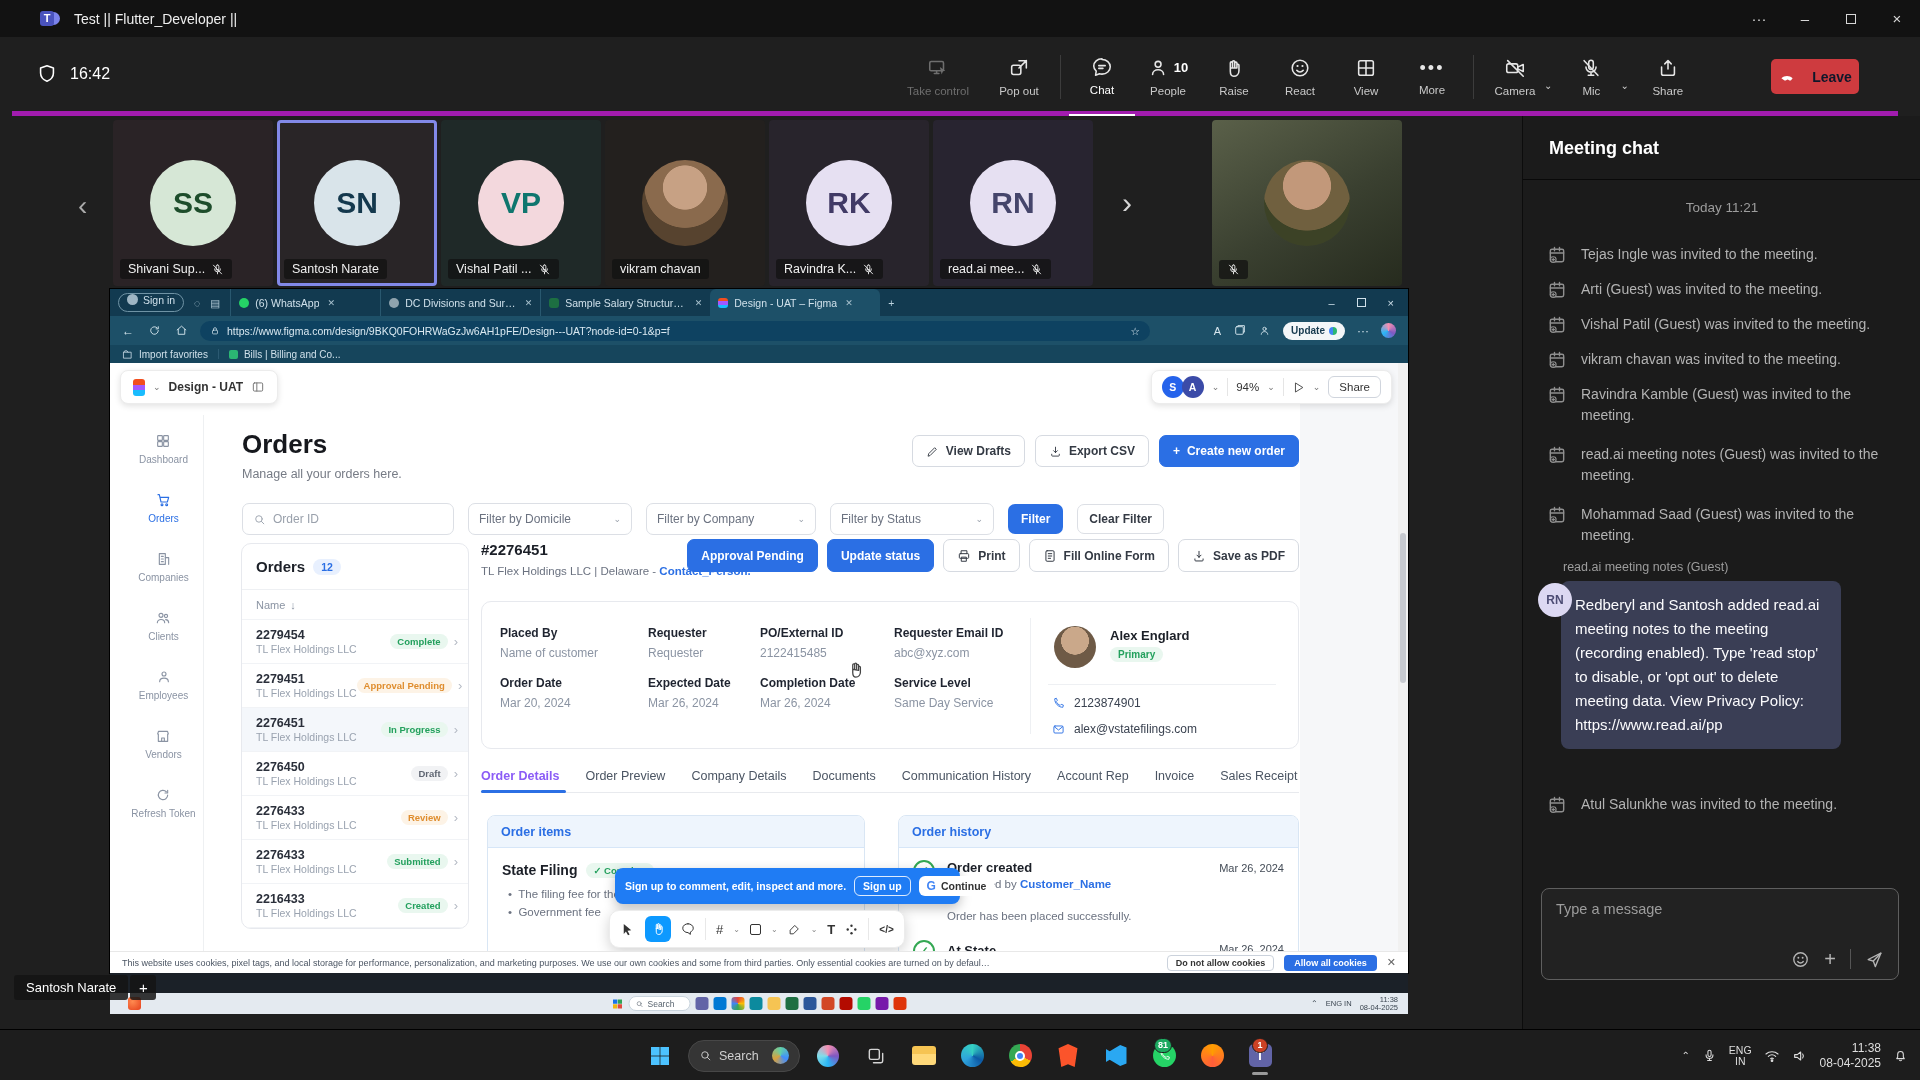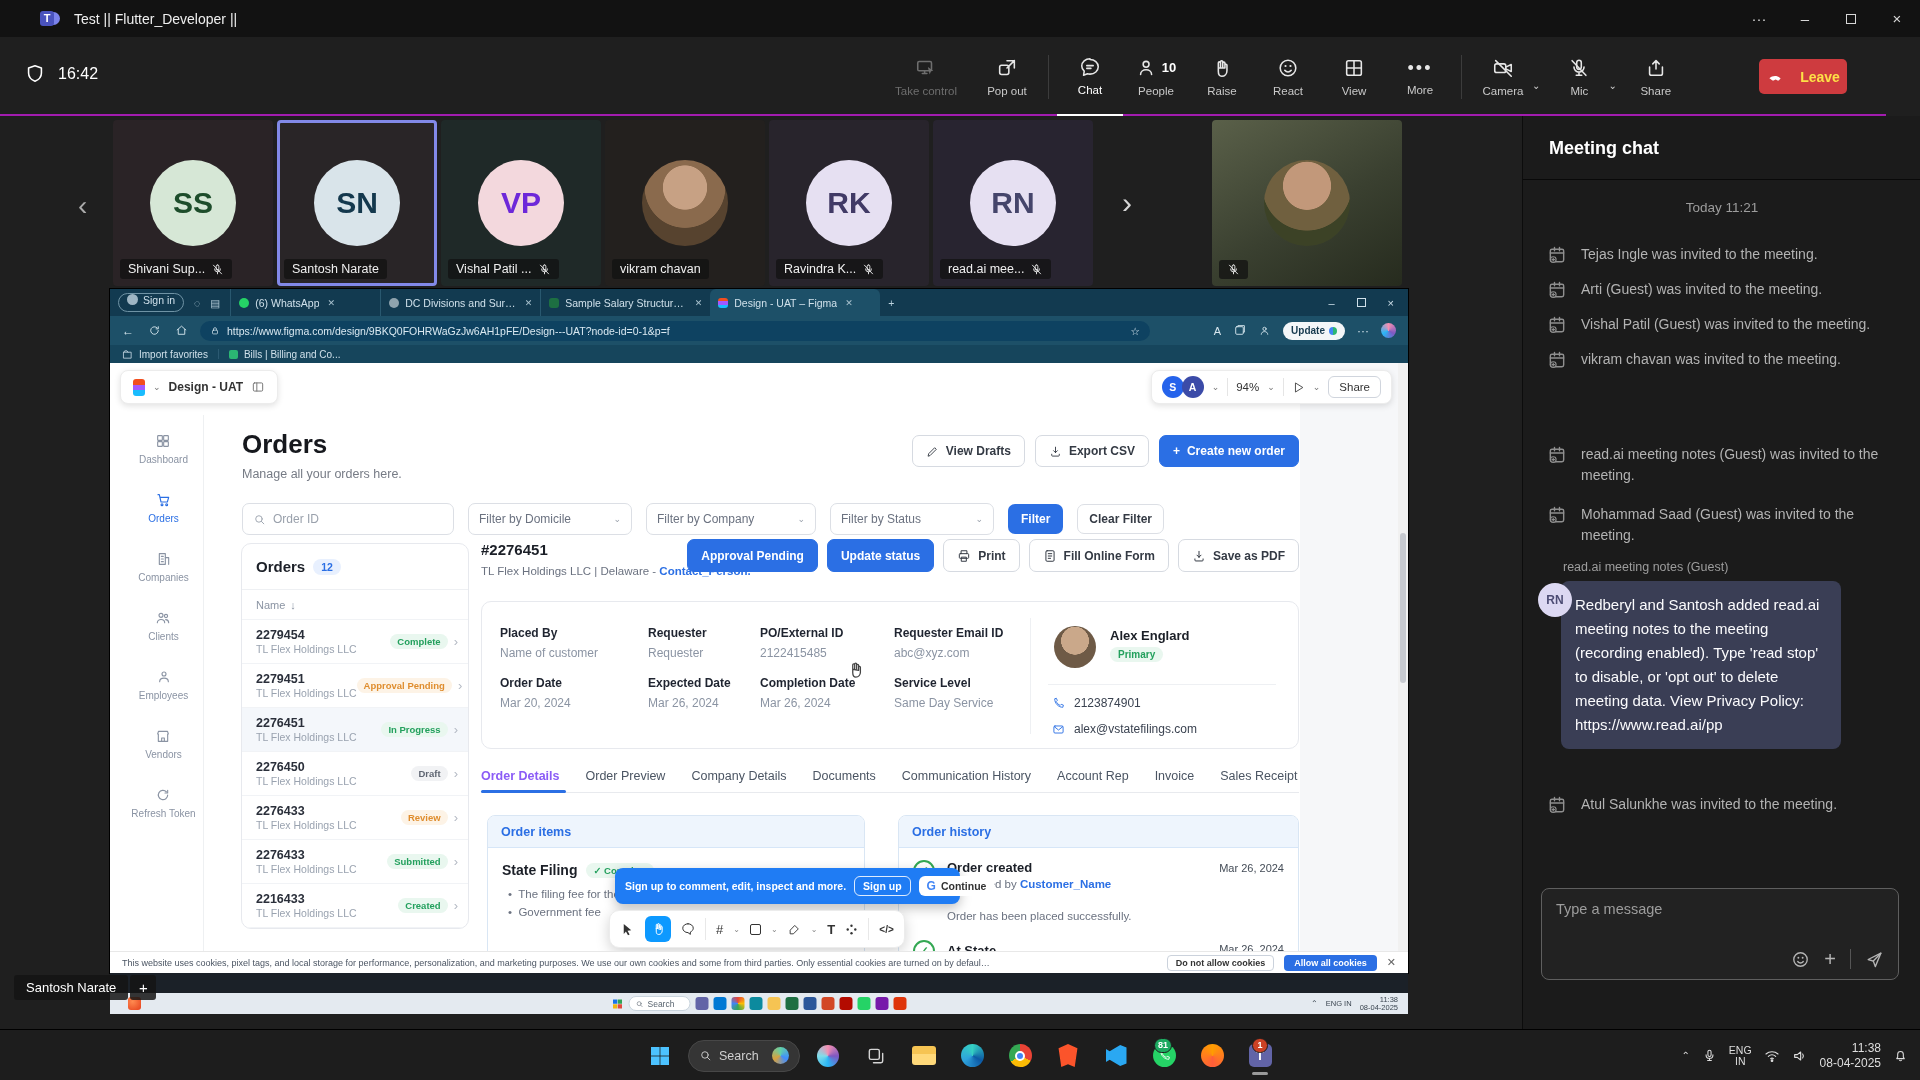--- a/index.html
+++ b/index.html
@@ -9,33 +9,33 @@
 
 .titlebar{position:absolute;top:0;left:0;width:1920px;height:37px;background:#121212;display:flex;align-items:center}
 .tlogo{width:20px;height:20px;margin-left:40px;position:relative}
 .tlogo .c1{position:absolute;right:0;top:3px;width:13px;height:13px;border-radius:50%;background:#7b83eb}
 .tlogo .c2{position:absolute;left:0;top:2px;width:14px;height:15px;border-radius:3px;background:#4a53bd;color:#fff;font-size:11px;font-weight:bold;display:flex;align-items:center;justify-content:center}
 .ttitle{margin-left:14px;font-size:14px;color:#efefef}
 .wbtns{margin-left:auto;display:flex;align-items:center;height:100%}
 .wbtn{width:46px;height:100%;display:flex;align-items:center;justify-content:center;color:#d7d7d7;font-size:15px}
 .wbtn .sq{width:10px;height:10px;border:1px solid #d7d7d7}
 
-.toolbar{position:absolute;top:37px;left:0;width:1886px;height:79px;background:#1f1f1f;border-bottom:2px solid #a21caf}
+.toolbar{position:absolute;top:37px;left:12px;width:1886px;height:79px;background:#1f1f1f;border-bottom:5px solid #a21caf}
 .clock{position:absolute;left:24px;top:26px;display:flex;align-items:center;gap:12px;color:#fff;font-size:16px}
 .tb-items{position:absolute;left:878px;top:0;height:79px;display:flex;align-items:center}
 .titem{width:66px;height:79px;display:flex;flex-direction:column;align-items:center;justify-content:center;gap:6px;color:#e6e6e6}
 .titem .lbl{font-size:11.5px;color:#c9c9c9;white-space:nowrap}
 .titem.dim,.titem.dim .lbl{color:#6e6e6e}
 .titem.wide{width:96px}
 .titem.active .lbl{color:#fff}
 .titem.active{border-bottom:2px solid #fff}
 .tdiv{width:1px;height:44px;background:#3c3c3c;margin:0 8px}
 .pcount{font-size:13px;font-weight:bold;color:#fff}
 .chev{color:#cfcfcf;font-size:10px;margin:18px 6px 0 -4px}
-.leave{position:absolute;right:39px;top:22px;width:88px;height:35px;background:#ce3b3f;border-radius:5px;display:flex;align-items:center;justify-content:center;gap:16px;color:#fde047;font-size:14px;font-weight:bold}
+.leave{position:absolute;right:39px;top:22px;width:88px;height:35px;background:#ce3b3f;border-radius:5px;display:flex;align-items:center;justify-content:center;gap:16px;color:#0f172a;font-size:14px;font-weight:bold}
 
 .tile{position:absolute;top:120px;width:160px;height:166px;border-radius:4px;overflow:hidden}
 .tile .av{position:absolute;left:50%;top:50%;transform:translate(-50%,-50%);width:86px;height:86px;border-radius:50%;display:flex;align-items:center;justify-content:center;font-size:30px;font-weight:600}
 .tile.sel{outline:3px solid #8289e8;outline-offset:-3px}
 .plate{position:absolute;left:7px;bottom:7px;background:rgba(17,17,17,.75);border-radius:3px;padding:3px 8px;display:flex;align-items:center;gap:6px;font-size:12.5px;color:#f0f0f0;white-space:nowrap}
 .photo-av{position:absolute;left:50%;top:50%;transform:translate(-50%,-50%);width:86px;height:86px;border-radius:50%;background:radial-gradient(circle at 50% 32%,#c7a184 0 30%,#8a6a4d 31% 55%,#57432f 56% 100%)}
 .strip-chev{position:absolute;color:#aaa;font-size:28px;line-height:1}
 
 .browser{position:absolute;left:110px;top:289px;width:1298px;height:684px;background:#fff;box-shadow:0 0 0 1px #000}
 .btabs{height:27px;background:#123a50;display:flex;align-items:center;color:#cfe0ea;font-size:10.5px}
@@ -329,21 +329,21 @@
       </svg>
     </div>
 </div>
 <div class="tile sel" style="left:277px;background:#292527">
   <div class="av" style="background:#d9e4ea;color:#14384d">SN</div>
   <div class="plate">
       <span>Santosh Narate</span>
     </div>
 </div>
 <div class="tile" style="left:441px;background:#1f2928">
-  <div class="av" style="background:#f3d8dd;color:#6d28d9">VP</div>
+  <div class="av" style="background:#f3d8dd;color:#0f766e">VP</div>
   <div class="plate">
       <span>Vishal Patil ...</span>
     <svg class="ic" width="13" height="13" viewBox="0 0 24 24">
         <rect x="9.5" y="3.5" width="5" height="10" rx="2.5"></rect>
         <path d="M6.5 11a5.5 5.5 0 0011 0M12 16.5V20"></path>
         <path d="M4.5 4l15 16"></path>
       </svg>
     </div>
 </div>
 <div class="tile" style="left:605px;background:#23201e">
@@ -912,20 +912,29 @@
     </div>
   <div class="cmsg" style="top:233px">
     <svg class="ic mic20" width="20" height="20" viewBox="0 0 24 24">
         <rect x="4" y="5" width="16" height="15" rx="2"></rect>
         <path d="M4 9.5h16M9 3v4M15 3v4"></path>
         <circle cx="7.5" cy="17.5" r="3.4" fill="#1b1b1b" stroke-width="1.4"></circle>
         <path d="M7.5 16v3M6 17.5h3" stroke-width="1.4"></path>
       </svg>
     <span class="mtxt">vikram chavan was invited to the meeting.</span>
     </div>
+  <div class="cmsg" style="top:268px">
+    <svg class="ic mic20" width="20" height="20" viewBox="0 0 24 24">
+        <rect x="4" y="5" width="16" height="15" rx="2"></rect>
+        <path d="M4 9.5h16M9 3v4M15 3v4"></path>
+        <circle cx="7.5" cy="17.5" r="3.4" fill="#1b1b1b" stroke-width="1.4"></circle>
+        <path d="M7.5 16v3M6 17.5h3" stroke-width="1.4"></path>
+      </svg>
+    <span class="mtxt">Ravindra Kamble (Guest) was invited to the meeting.</span>
+    </div>
   <div class="cmsg" style="top:328px">
     <svg class="ic mic20" width="20" height="20" viewBox="0 0 24 24">
         <rect x="4" y="5" width="16" height="15" rx="2"></rect>
         <path d="M4 9.5h16M9 3v4M15 3v4"></path>
         <circle cx="7.5" cy="17.5" r="3.4" fill="#1b1b1b" stroke-width="1.4"></circle>
         <path d="M7.5 16v3M6 17.5h3" stroke-width="1.4"></path>
       </svg>
     <span class="mtxt">read.ai meeting notes (Guest) was invited to the meeting.</span>
     </div>
   <div class="cmsg" style="top:388px">

